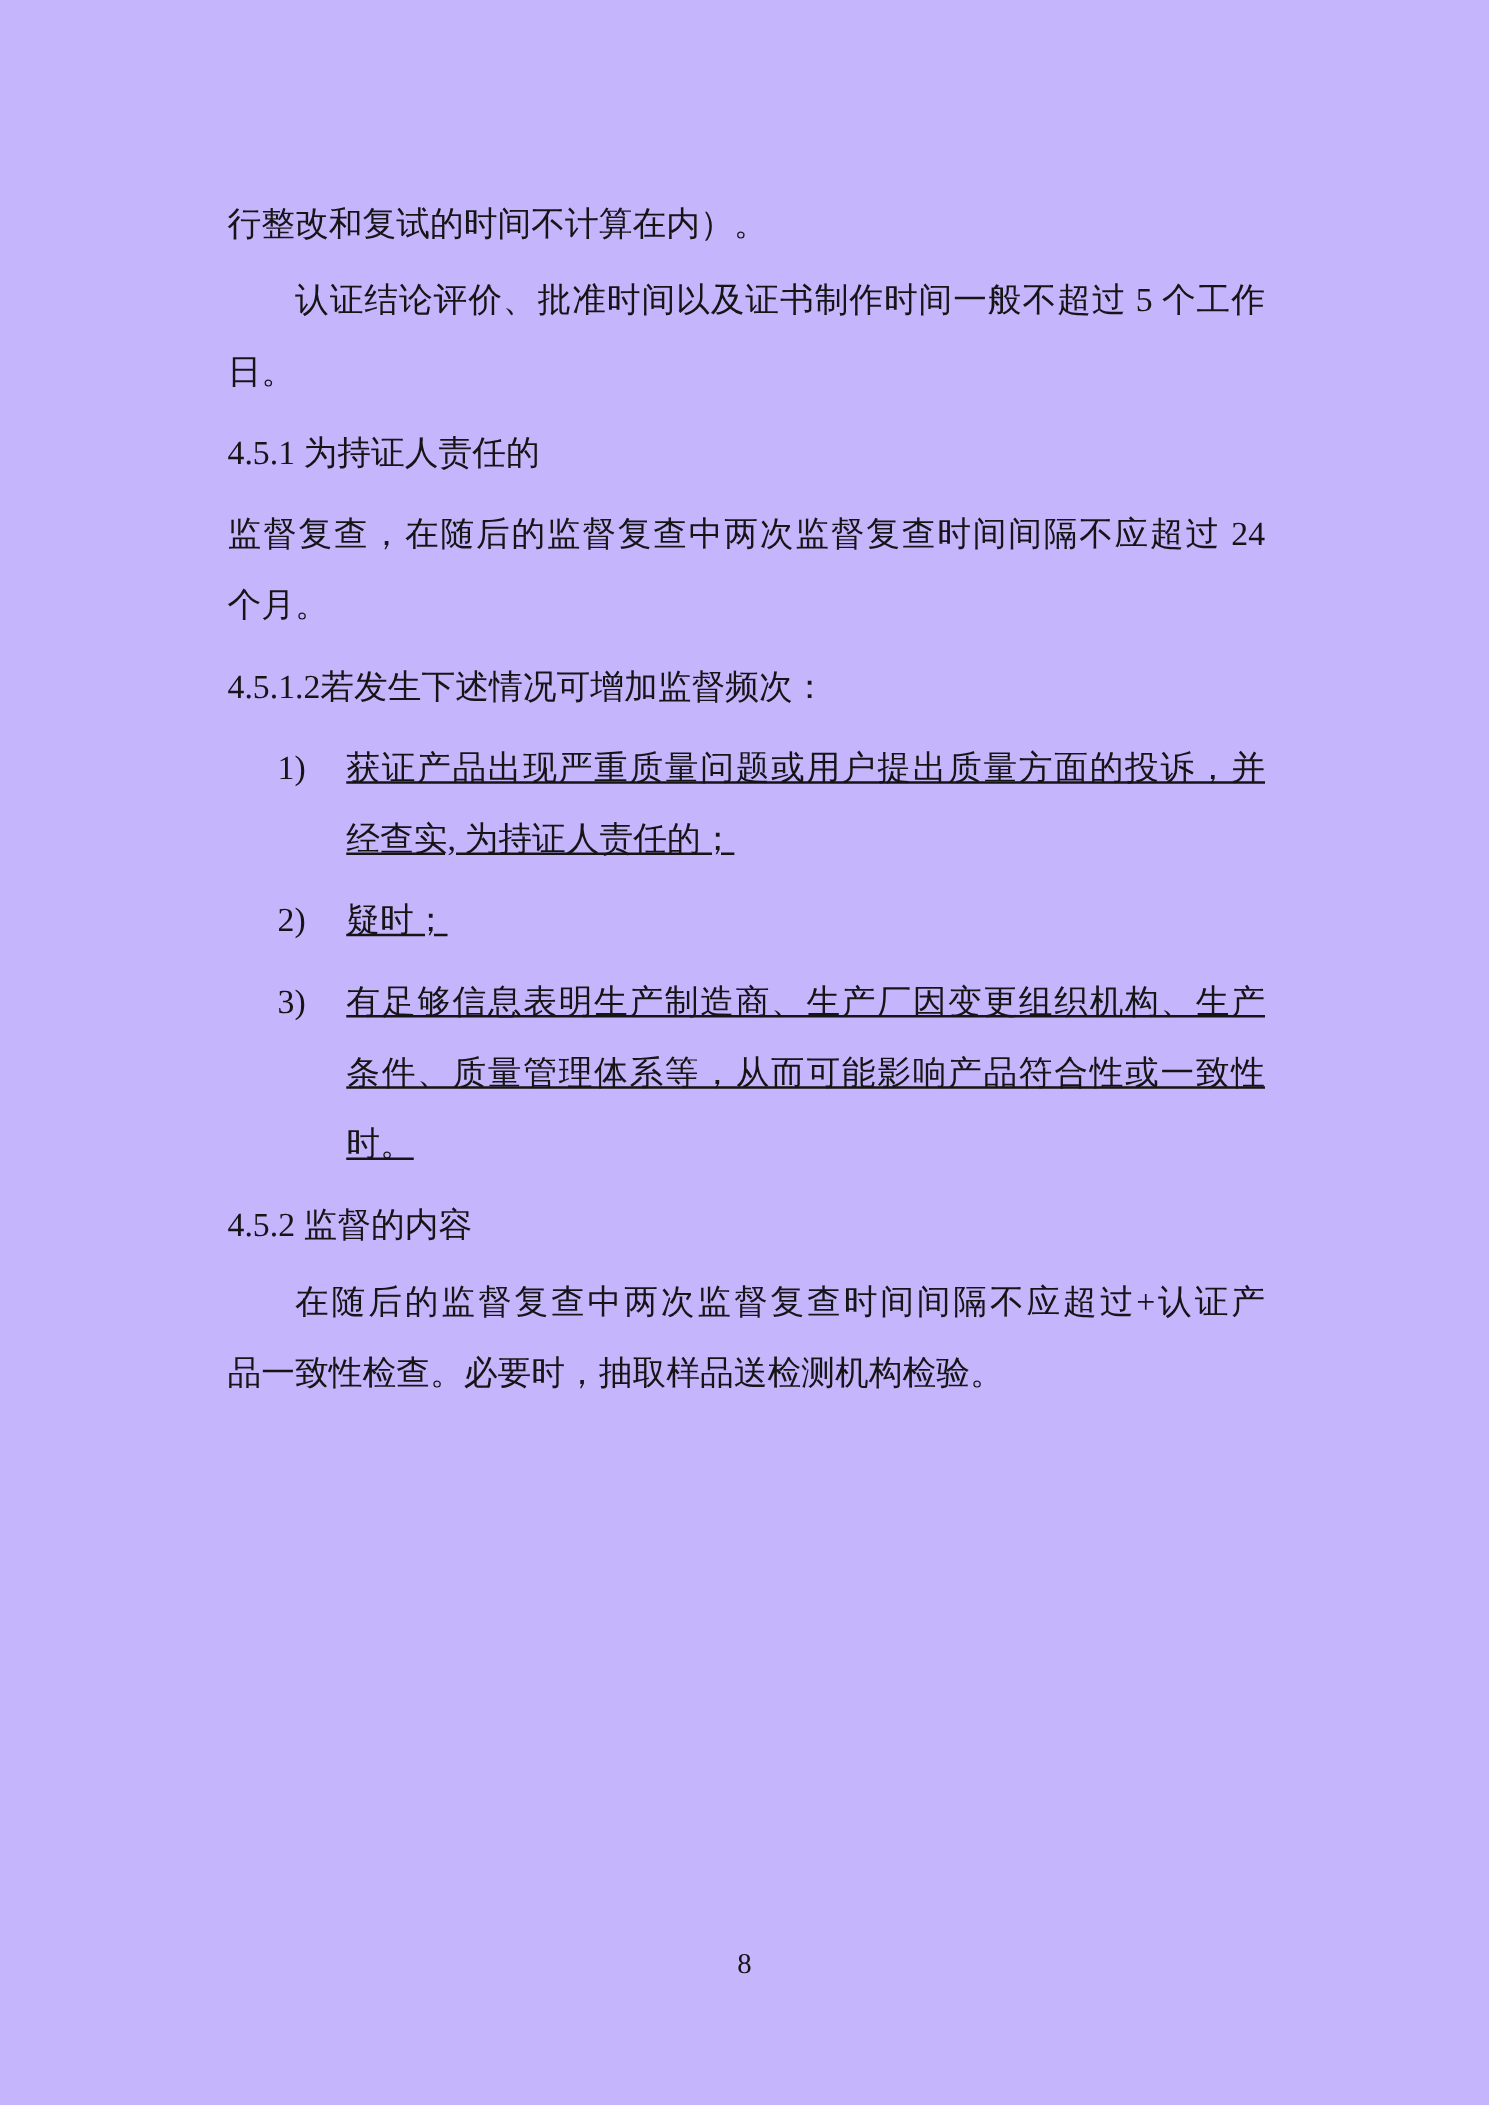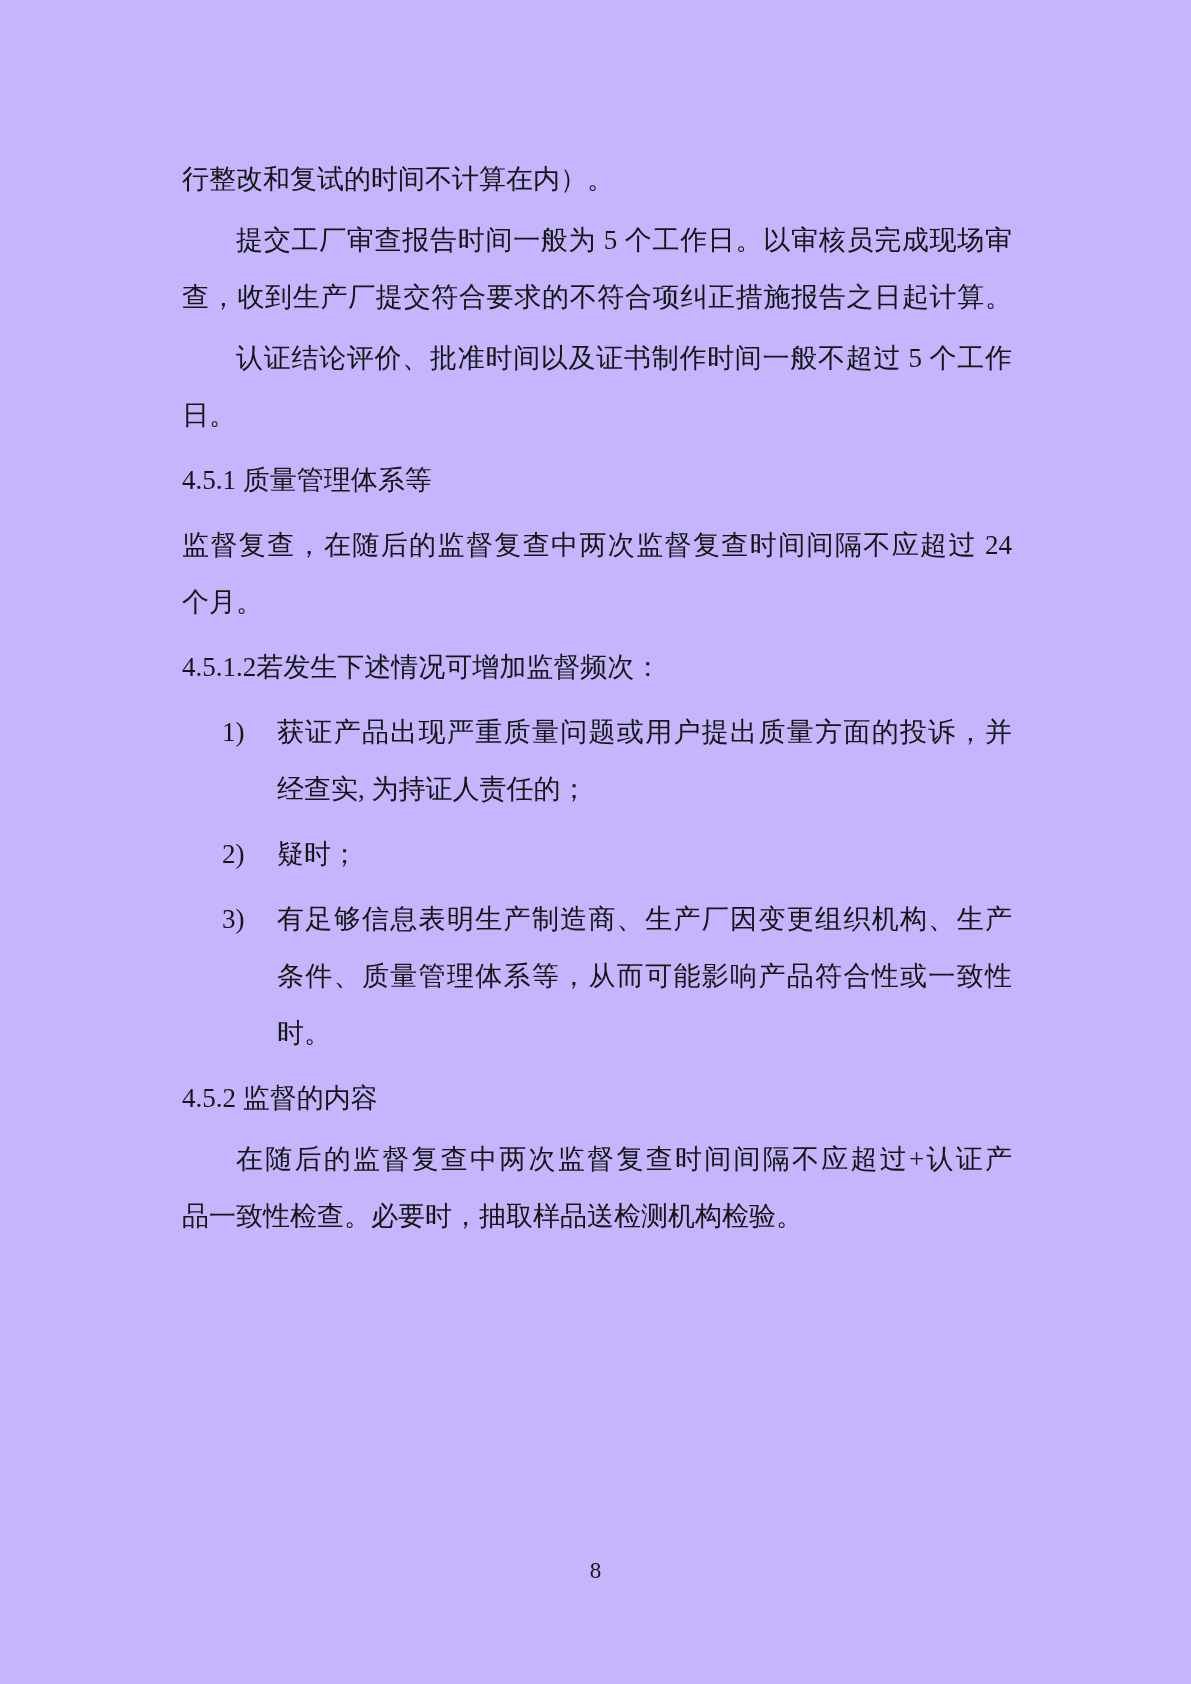--- a/index.html
+++ b/index.html
@@ -50,20 +50,21 @@
     text-align: justify;
     text-align-last: justify;
   }
   
   .line.indent {
     padding-left: 54px;
   }
   
   .line.li {
     padding-left: 95px;
+    text-decoration: underline;
   }
   .marker {
     position: absolute;
     left: 40px;
     top: 0;
     line-height: 57px;
     font-size: 27px;
   }
   .pagenum {
     position: absolute;
@@ -79,33 +80,29 @@
 </head>
 <body>
 
 <div class="page">
   <div class="content">
 
     <div class="block first">
       <div class="line">行整改和复试的时间不计算在内）。</div>
     </div>
 
-    <div class="block para">
-      <div class="line indent j">提交工厂审查报告时间一般为 5 个工作日。以审核员完成现场审</div>
-      <div class="line j">查，收到生产厂提交符合要求的不符合项纠正措施报告之日起计算。</div>
-    </div>
 
     <div class="block para">
       <div class="line indent j">认证结论评价、批准时间以及证书制作时间一般不超过 5 个工作</div>
       <div class="line">日。</div>
     </div>
 
 
     <div class="block">
-      <div class="line">4.5.1 质量管理体系等</div>
+      <div class="line">4.5.1 为持证人责任的</div>
     </div>
 
     <div class="block">
       <div class="line j">监督复查，在随后的监督复查中两次监督复查时间间隔不应超过 24</div>
       <div class="line">个月。</div>
     </div>
 
     <div class="block">
       <div class="line">4.5.1.2若发生下述情况可增加监督频次：</div>
     </div>

